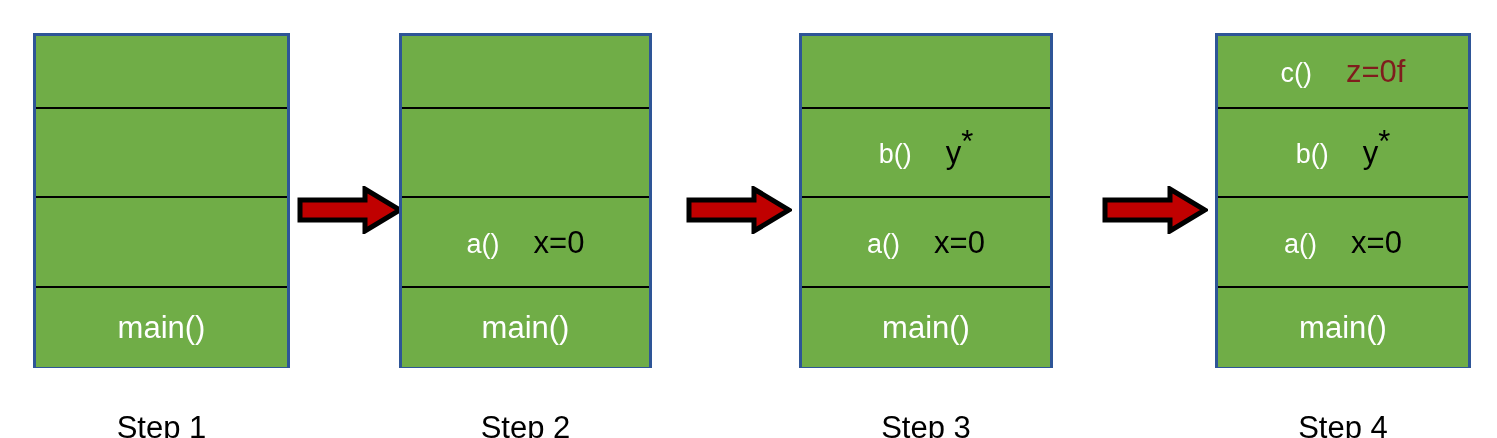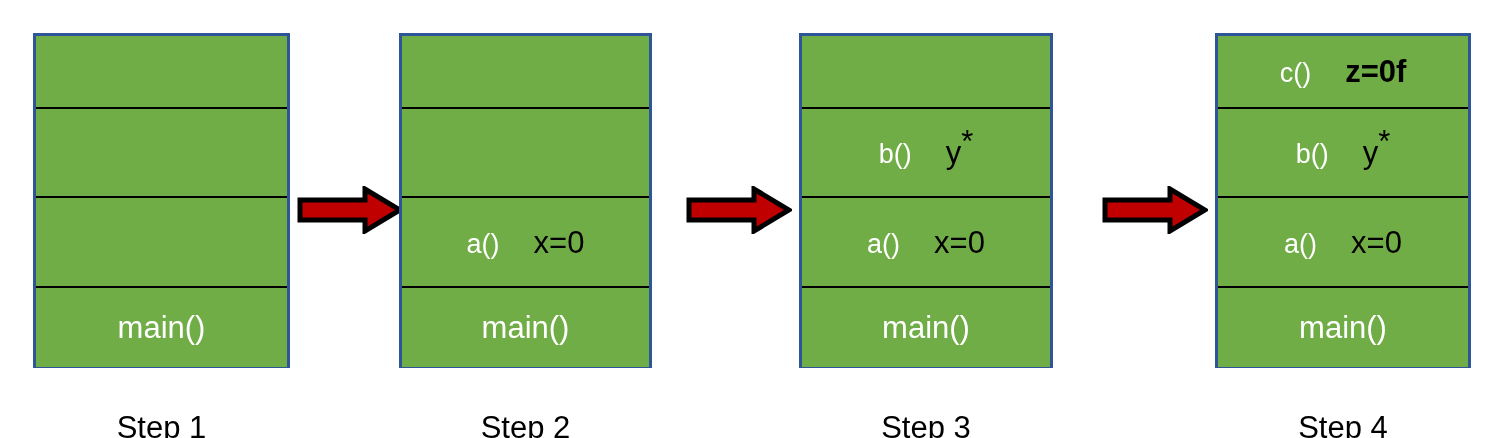--- a/index.html
+++ b/index.html
@@ -185,21 +185,21 @@
     <svg width="106" height="48" viewBox="0 0 106 48" aria-hidden="true">
       <polygon points="3,14 68,14 68,3 103,24 68,45 68,34 3,34" fill="#C00000" stroke="#000000" stroke-width="5" stroke-linejoin="miter"></polygon>
     </svg>
   </div>
 
   <div class="stack-figure" style="left:1215px; width:256px;">
     <div class="stack-box" style="--frame-border: #2E5597; --frame-fill: #70AD47;">
       <div class="stack-row row-h1" style="--frame-fill: #70AD47; border-bottom-color: rgb(0, 0, 0);">
         <div class="row-content">
           <span class="fn-name" style="color: rgb(255, 255, 255);">c()</span>
-          <span class="var-value" style="color: #000000; font-weight: bold;">z=0f</span>
+          <span class="var-value" style="color: #7f1d1d;">z=0f</span>
         </div>
       </div>
       <div class="stack-row row-h2" style="--frame-fill: #70AD47; border-bottom-color: rgb(0, 0, 0);">
         <div class="row-content">
           <span class="fn-name" style="color: rgb(255, 255, 255);">b()</span>
           <span class="var-value" style="color: rgb(0, 0, 0);">y<span class="star">*</span></span>
         </div>
       </div>
       <div class="stack-row row-h3" style="--frame-fill: #70AD47; border-bottom-color: rgb(0, 0, 0);">
         <div class="row-content">

